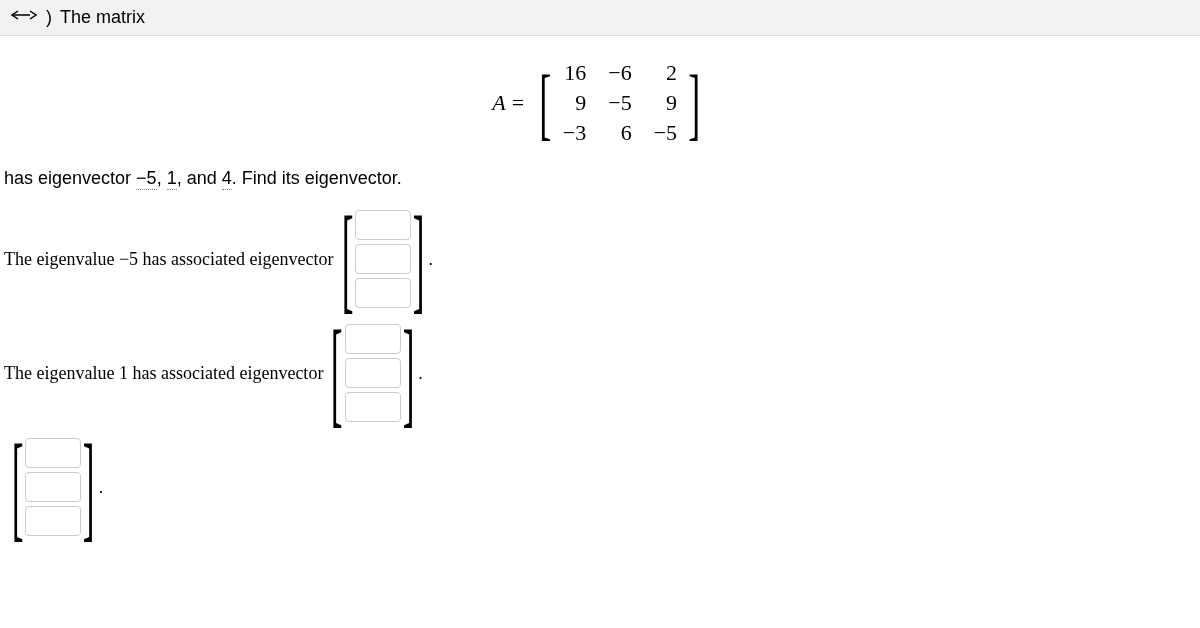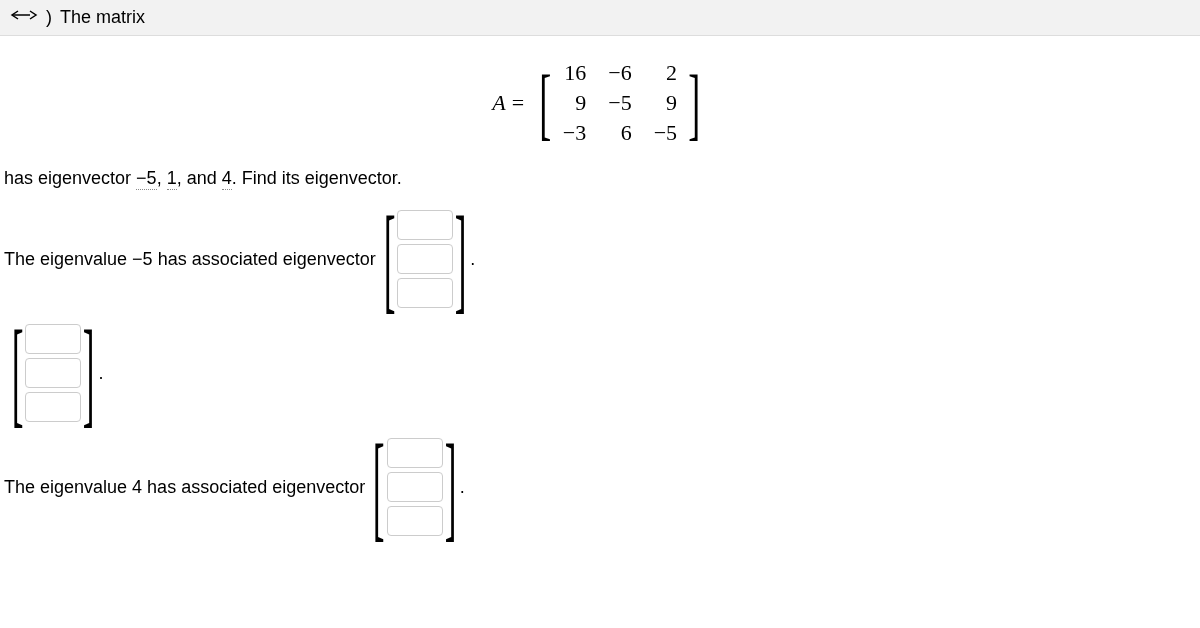--- a/index.html
+++ b/index.html
@@ -60,20 +60,21 @@
     border-bottom: 1px dotted #888;
     padding-bottom: 1px;
   }
   .eigen-row {
     display: flex;
     align-items: center;
     margin: 14px 0;
   }
   .eigen-label {
     white-space: nowrap;
+    font-family: Liberation Serif, serif;
   }
   .vec-wrap {
     display: flex;
     align-items: center;
     margin-left: 6px;
   }
   .vec-bracket {
     font-family: "Times New Roman", Times, serif;
     font-size: 118px;
     line-height: 100px;
@@ -149,36 +150,36 @@
         <input type="text" style="">
         <input type="text" style="">
         <input type="text" style="">
       </span>
       <span class="vec-bracket">]</span>
     </span>
     <span class="period">.</span>
   </div>
 
   <div class="eigen-row">
+    <span class="eigen-label">
+      <span>The eigenvalue </span><span class="dotted">1</span><span> has associated eigenvector</span>
+    </span>
     <span class="vec-wrap">
       <span class="vec-bracket">[</span>
       <span class="vec-inputs">
         <input type="text" style="">
         <input type="text" style="">
         <input type="text" style="">
       </span>
       <span class="vec-bracket">]</span>
     </span>
     <span class="period">.</span>
   </div>
 
   <div class="eigen-row">
-    <span class="eigen-label">
-      <span>The eigenvalue </span><span class="dotted">4</span><span> has associated eigenvector</span>
-    </span>
     <span class="vec-wrap">
       <span class="vec-bracket">[</span>
       <span class="vec-inputs">
         <input type="text" style="">
         <input type="text" style="">
         <input type="text" style="">
       </span>
       <span class="vec-bracket">]</span>
     </span>
     <span class="period">.</span>

